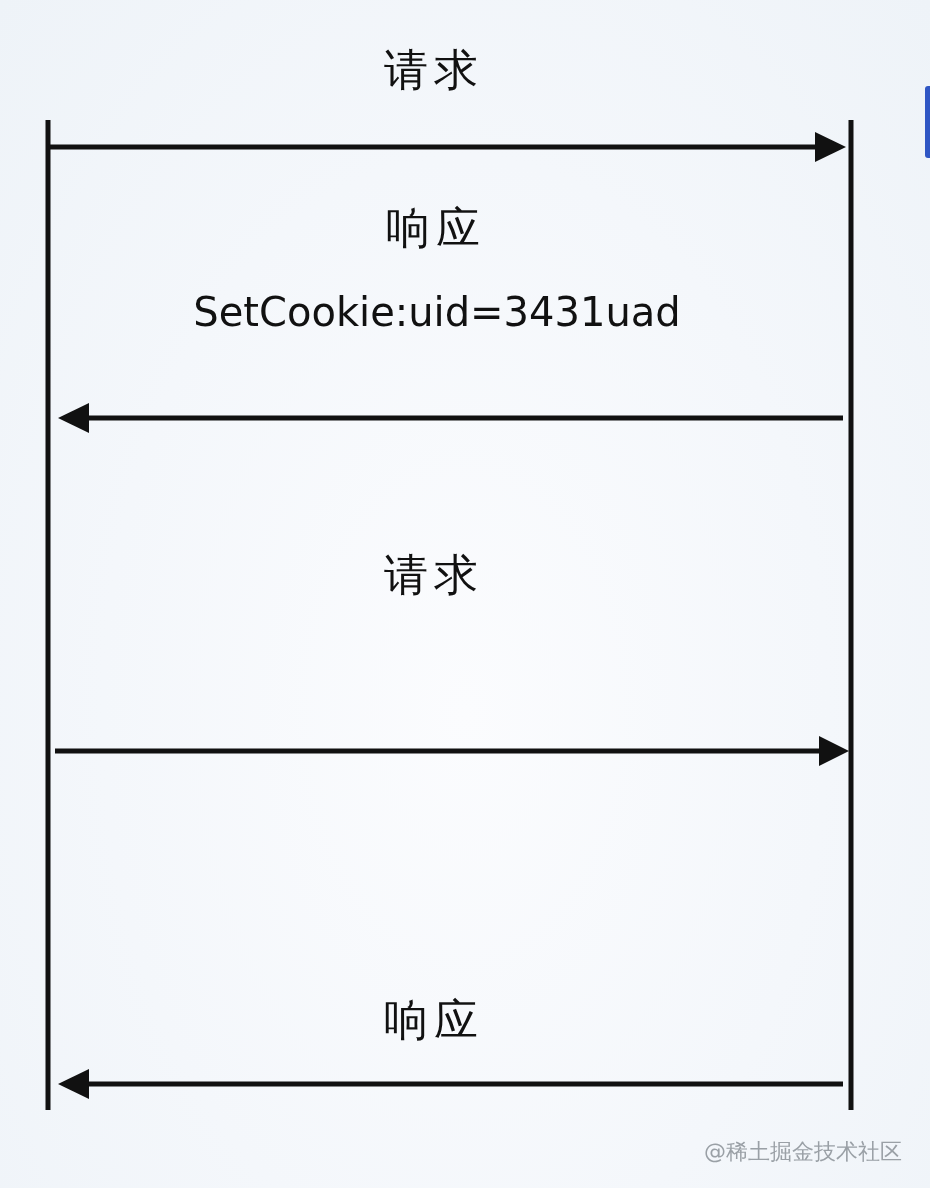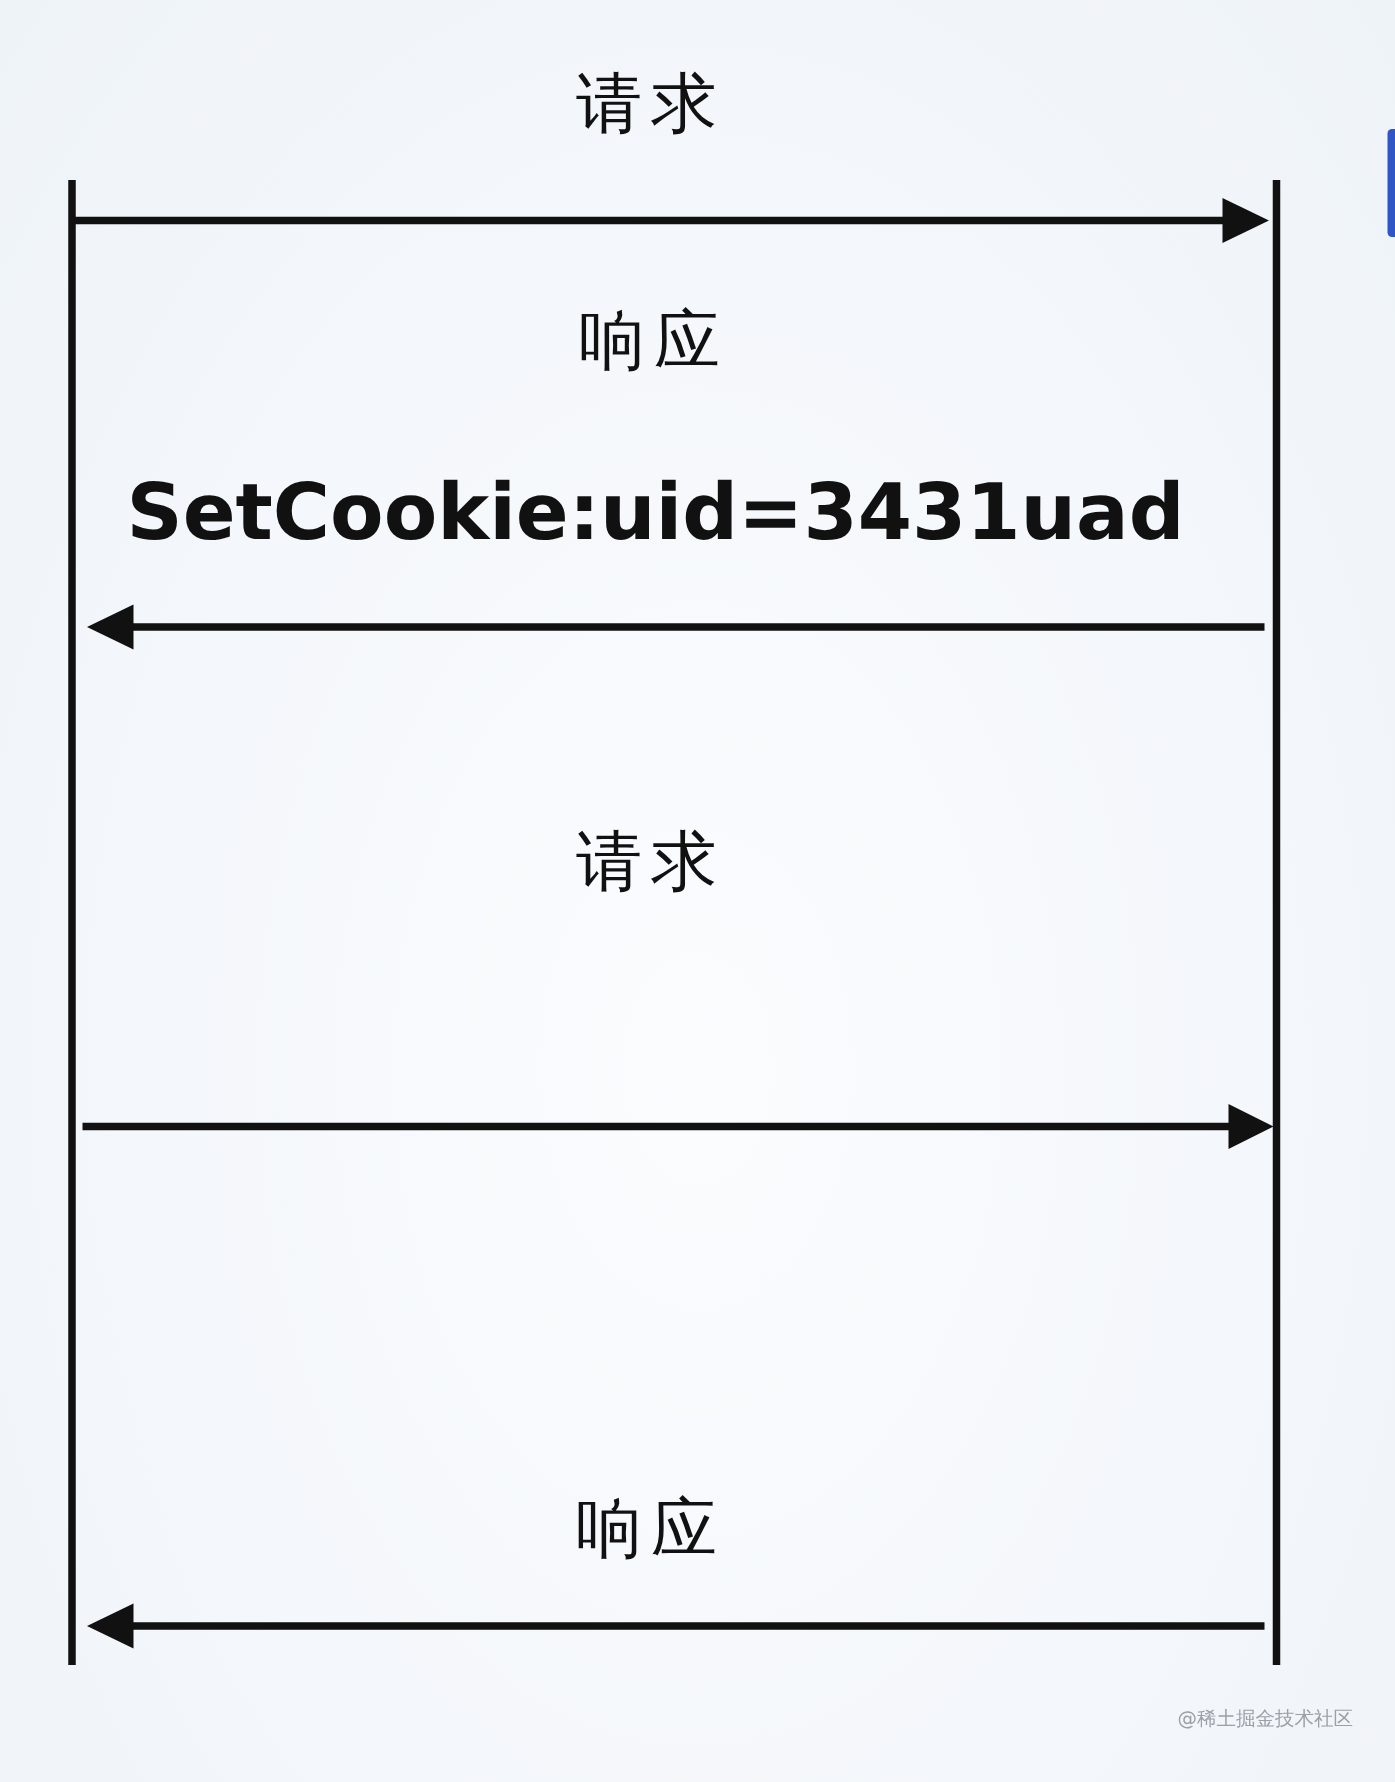--- a/index.html
+++ b/index.html
@@ -34,40 +34,39 @@
       line-height: 1;
       text-align: center;
     }
     .label.cjk {
       font-family: "DejaVu Sans", sans-serif;
       font-size: 44px;
       letter-spacing: 6px;
     }
     .label.code {
       font-family: "DejaVu Sans", sans-serif;
-      font-size: 52px;
+      font-size: 40px;
       letter-spacing: 0px;
-      font-weight: 700;
-      margin-top: 24px;
+      font-weight: 400;
     }
     .edge-mark {
       position: absolute;
       left: 925px;
       top: 86px;
       width: 5px;
       height: 72px;
       background: #2f56c4;
       border-radius: 3px 0 0 3px;
     }
     .watermark {
       position: absolute;
       right: 28px;
       top: 1137px;
       font-family: "DejaVu Sans", sans-serif;
-      font-size: 13px;
+      font-size: 22px;
       color: #9aa0a6;
       white-space: nowrap;
     }
   </style>
 </head>
 <body>
 
 <div class="canvas">
 
   <svg class="diagram" viewBox="0 0 930 1188" xmlns="http://www.w3.org/2000/svg">

